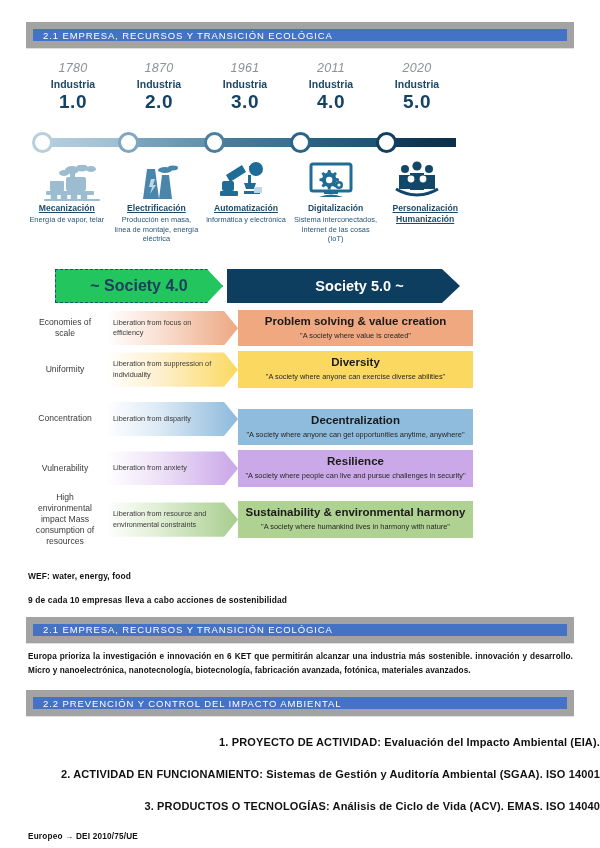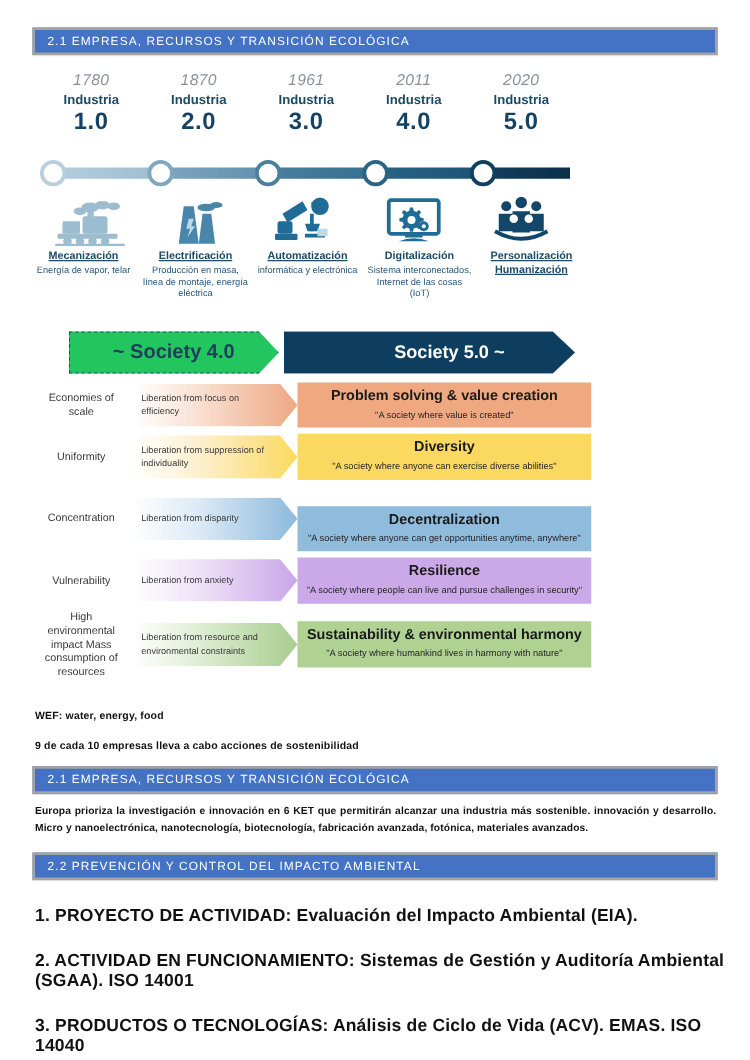--- a/index.html
+++ b/index.html
@@ -15,21 +15,21 @@
     position: relative;
     width: 600px; height: 848px;
     background: #ffffff;
     padding: 0;
   }
 
   
   .sec-bar {
     margin: 0 26px;
     background: #4472C4;
-    border: 2px solid #a3a3a3;
+    border: 7px solid #a3a3a3;
     color: #ffffff;
     font-size: 9.5px;
     letter-spacing: 0.9px;
     padding: 6px 8px 6px 10px;
     height: 22px;
     display: flex;
     align-items: center;
     box-shadow: 0 1px 0 rgba(0,0,0,0.12);
   }
 
@@ -230,24 +230,25 @@
     font-size: 8.2px;
     font-weight: bold;
     color: #111111;
     text-align: justify;
     line-height: 1.75;
     letter-spacing: 0.1px;
     width: 545px;
   }
   .list-item {
     margin: 0 0 0 28px;
-    font-size: 14px;
+    font-size: 11px;
     font-weight: bold;
     color: #111111;
     letter-spacing: 0.15px;
+    text-align: right;
   }
   .law-item {
     margin: 0 0 0 28px;
     font-size: 8.2px;
     font-weight: bold;
     color: #111111;
     letter-spacing: 0.2px;
   }
   .spacer-12 { height: 12px; }
   .spacer-14 { height: 14px; }

